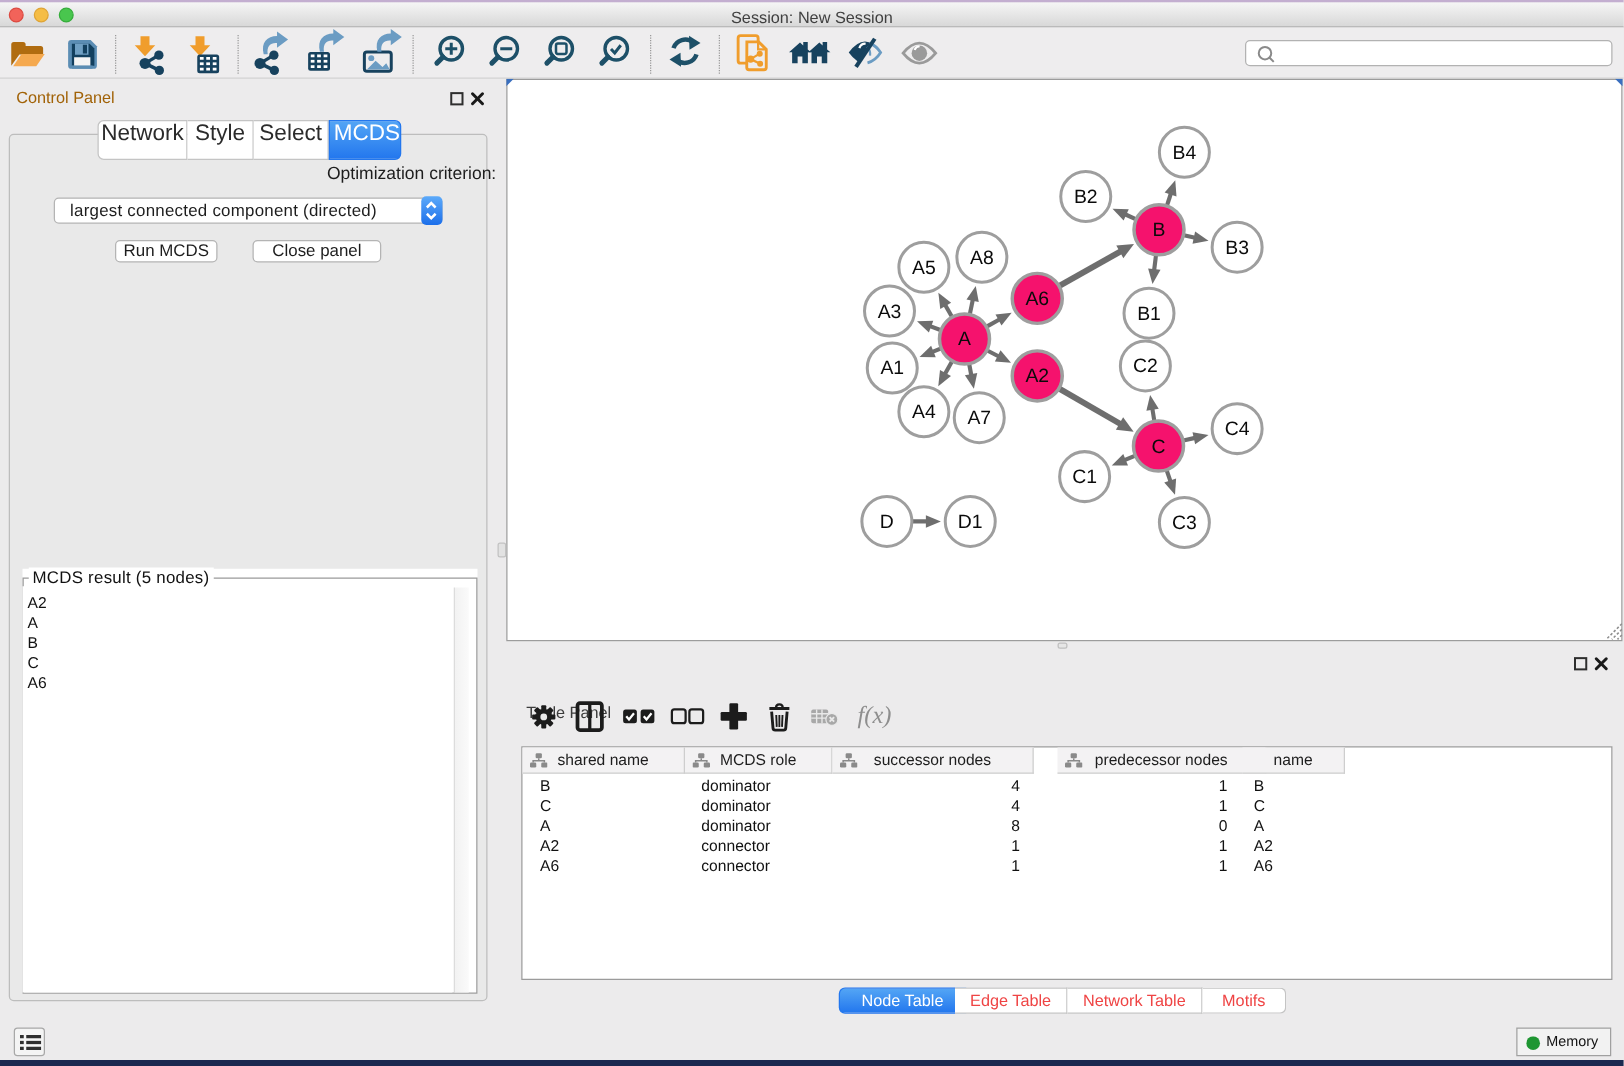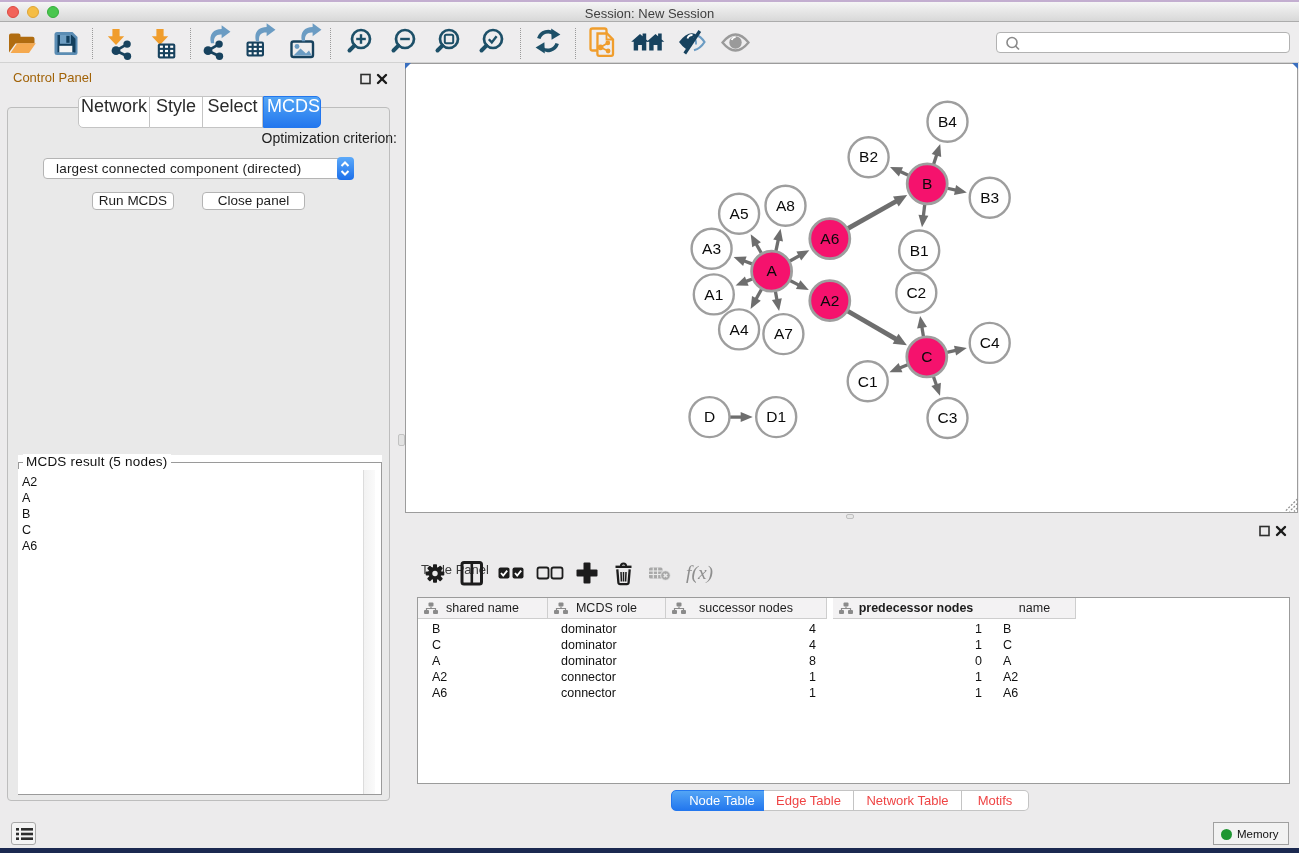--- a/index.html
+++ b/index.html
@@ -399,21 +399,21 @@
 <div class="abs th" style="left:248px;width:161px;"><svg style="position:absolute;left:6px;top:4px" width="14" height="13" xmlns="http://www.w3.org/2000/svg">
         <g fill="#8a8a8a">
           <rect x="4.5" y="0.5" width="5" height="4" rx="1"></rect>
           <rect x="0" y="8" width="5" height="4" rx="1"></rect>
           <rect x="9" y="8" width="5" height="4" rx="1"></rect>
         </g>
         <g stroke="#8a8a8a" stroke-width="1.2" fill="none">
           <path d="M7,4.5 V6.5 M2.5,8 V6.5 H11.5 V8"></path>
         </g>
       </svg>successor nodes</div>
-<div class="abs th" style="left:415px;width:167px;font-weight:bold;"><svg style="position:absolute;left:6px;top:4px" width="14" height="13" xmlns="http://www.w3.org/2000/svg">
+<div class="abs th" style="left:428px;width:167px;"><svg style="position:absolute;left:6px;top:4px" width="14" height="13" xmlns="http://www.w3.org/2000/svg">
         <g fill="#8a8a8a">
           <rect x="4.5" y="0.5" width="5" height="4" rx="1"></rect>
           <rect x="0" y="8" width="5" height="4" rx="1"></rect>
           <rect x="9" y="8" width="5" height="4" rx="1"></rect>
         </g>
         <g stroke="#8a8a8a" stroke-width="1.2" fill="none">
           <path d="M7,4.5 V6.5 M2.5,8 V6.5 H11.5 V8"></path>
         </g>
       </svg>predecessor nodes</div>
 <div class="abs th" style="left:576px;width:82px;">name</div>

